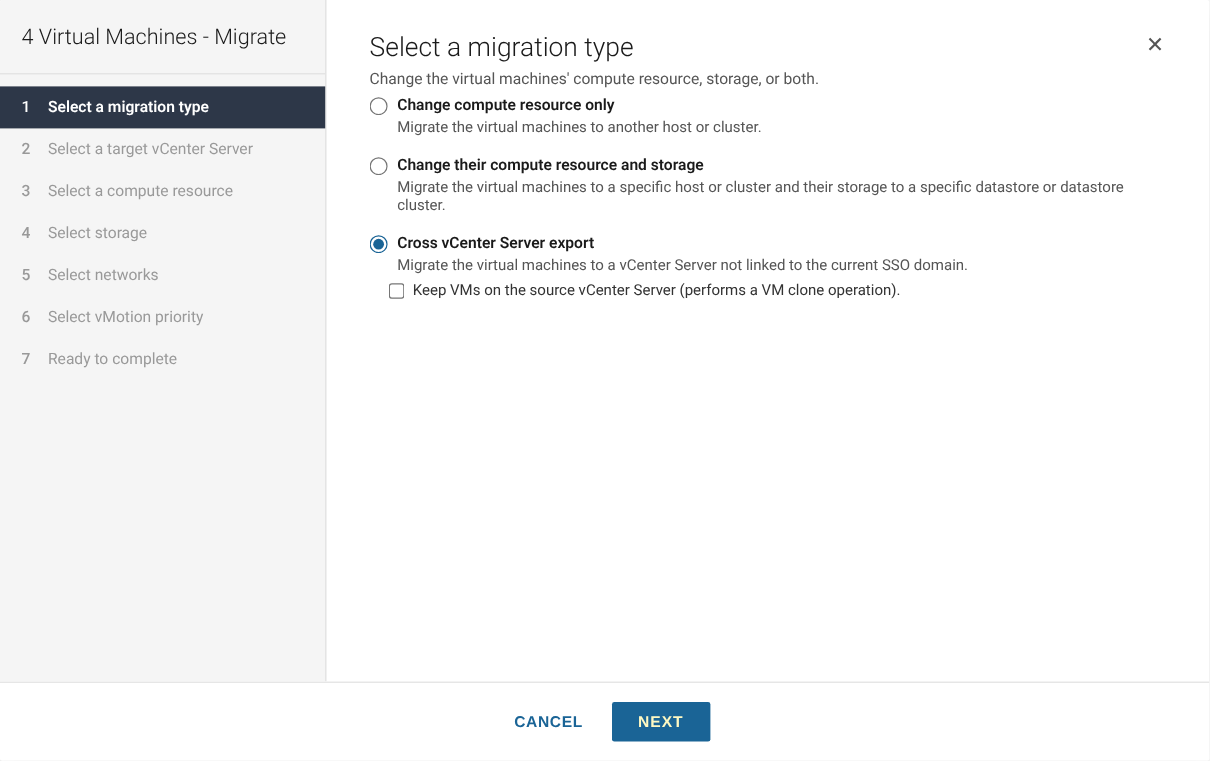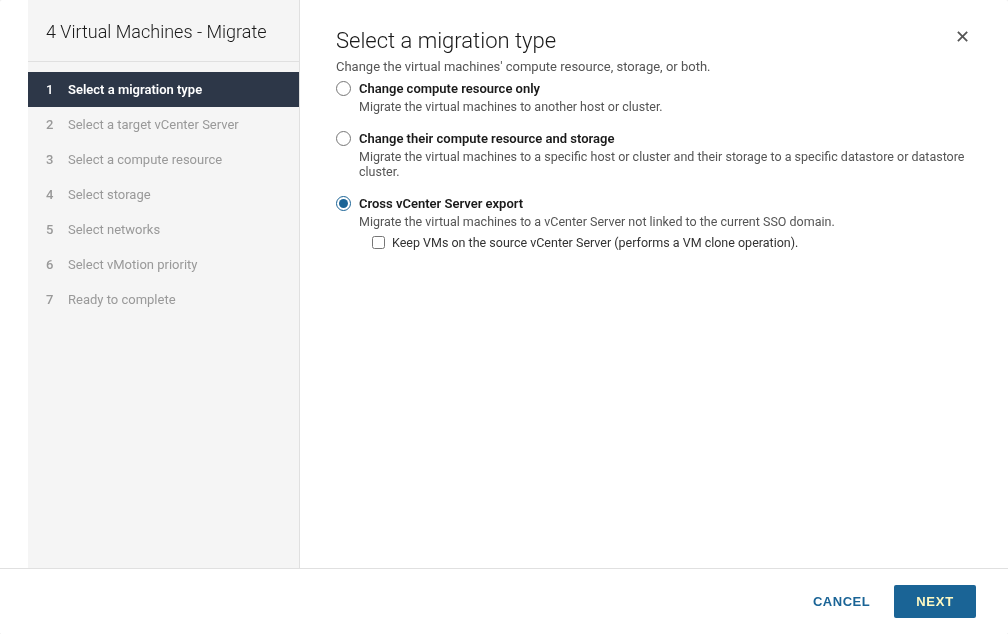--- a/index.html
+++ b/index.html
@@ -19,21 +19,20 @@
       display: flex;
       flex-direction: column;
       box-shadow: 0 4px 24px rgba(0,0,0,0.18);
       border-radius: 2px;
       overflow: hidden;
     }
     .modal-body {
       display: flex;
       flex: 1;
       overflow: hidden;
-      padding-left: 28px;
     }
     
     .sidebar {
       width: 272px;
       background: #f5f5f5;
       border-right: 1px solid #e0e0e0;
       display: flex;
       flex-direction: column;
       flex-shrink: 0;
     }
@@ -136,37 +135,37 @@
     }
     .option-desc {
       margin-left: 23px;
       color: #555;
       font-size: 12.5px;
       margin-bottom: 2px;
     }
     .checkbox-row {
       display: flex;
       align-items: center;
-      margin-left: 36px;
+      margin-left: 16px;
       margin-top: 6px;
     }
     .checkbox-row input[type="checkbox"] {
       margin-right: 7px;
       width: 13px;
       height: 13px;
       cursor: pointer;
     }
     .checkbox-label {
       color: #333;
       font-size: 12.5px;
     }
     
     .footer {
       display: flex;
-      justify-content: flex-end;
+      justify-content: center;
       align-items: center;
       padding: 16px 32px;
       border-top: 1px solid #e0e0e0;
       gap: 12px;
       background: #fff;
     }
     .btn-cancel {
       background: none;
       border: none;
       color: #1a6496;

